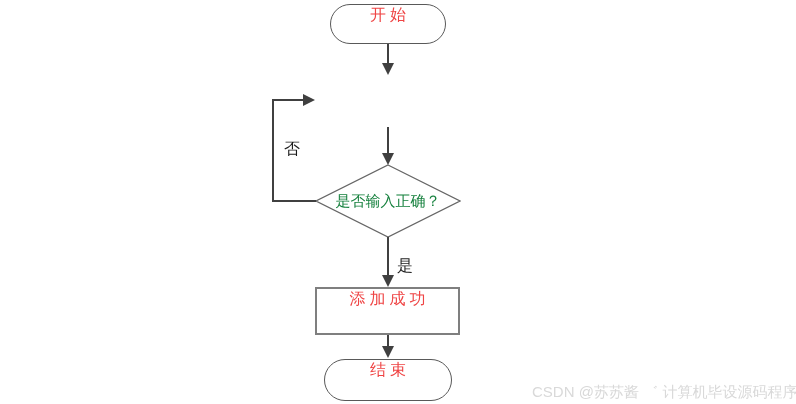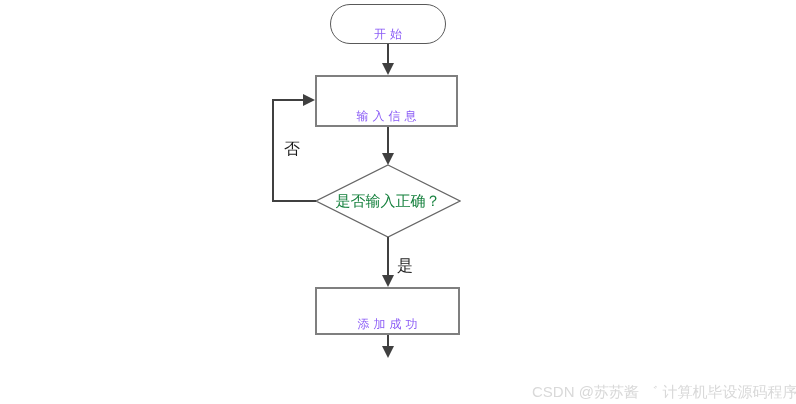--- a/index.html
+++ b/index.html
@@ -13,24 +13,24 @@
     width: 796px;
     height: 404px;
     background: #ffffff;
     overflow: hidden;
   }
   .node {
     position: absolute;
     box-sizing: border-box;
     background: #ffffff;
     display: flex;
-    align-items: flex-end;
+    align-items: flex-start;
     justify-content: center;
-    color: #8b5cf6;
-    font-size: 12px;
+    color: #ef4444;
+    font-size: 16px;
   }
   .node .lbl {
     letter-spacing: 4px;
     margin-right: -4px;
     white-space: nowrap;
   }
   .terminator {
     border: 1.5px solid #595959;
   }
   .process {
@@ -82,23 +82,20 @@
 
 <div class="canvas">
 
   <div class="node terminator" style="left:330px; top:4px; width:116px; height:40px; border-radius:20px;">
     <span class="lbl">开始</span>
   </div>
 
   <div class="line" style="left:387px; top:44px; width:2px; height:20px;"></div>
   <div class="arrow-down" style="left:382px; top:63px;"></div>
 
-  <div class="node process" style="left:315px; top:75px; width:143px; height:52px;">
-    <span class="lbl">输入信息</span>
-  </div>
 
   <div class="line" style="left:387px; top:127px; width:2px; height:28px;"></div>
   <div class="arrow-down" style="left:382px; top:153px;"></div>
 
   <svg class="diamond-svg" style="left:315px; top:164px;" width="146" height="74" viewBox="0 0 146 74">
     <polygon points="73,1 145,37 73,73 1,37" fill="#ffffff" stroke="#666666" stroke-width="1.3"></polygon>
   </svg>
   <div class="diamond-label" style="left:315px; top:164px; width:146px; height:74px;">
     <span>是否输入正确？</span>
   </div>
@@ -113,16 +110,19 @@
   <div class="arrow-down" style="left:382px; top:275px;"></div>
   <div class="edge-label" style="left:397px; top:256px;">是</div>
 
   <div class="node process" style="left:315px; top:287px; width:145px; height:48px;">
     <span class="lbl">添加成功</span>
   </div>
 
   <div class="line" style="left:387px; top:335px; width:2px; height:12px;"></div>
   <div class="arrow-down" style="left:382px; top:346px;"></div>
 
+  <div class="node terminator" style="left:324px; top:359px; width:128px; height:42px; border-radius:21px;">
+    <span class="lbl">结束</span>
+  </div>
 
   <div class="watermark" style="left:532px; top:383px;">CSDN @苏苏酱 ゛ 计算机毕设源码程序</div>
 
 </div>
 
 </body></html>

